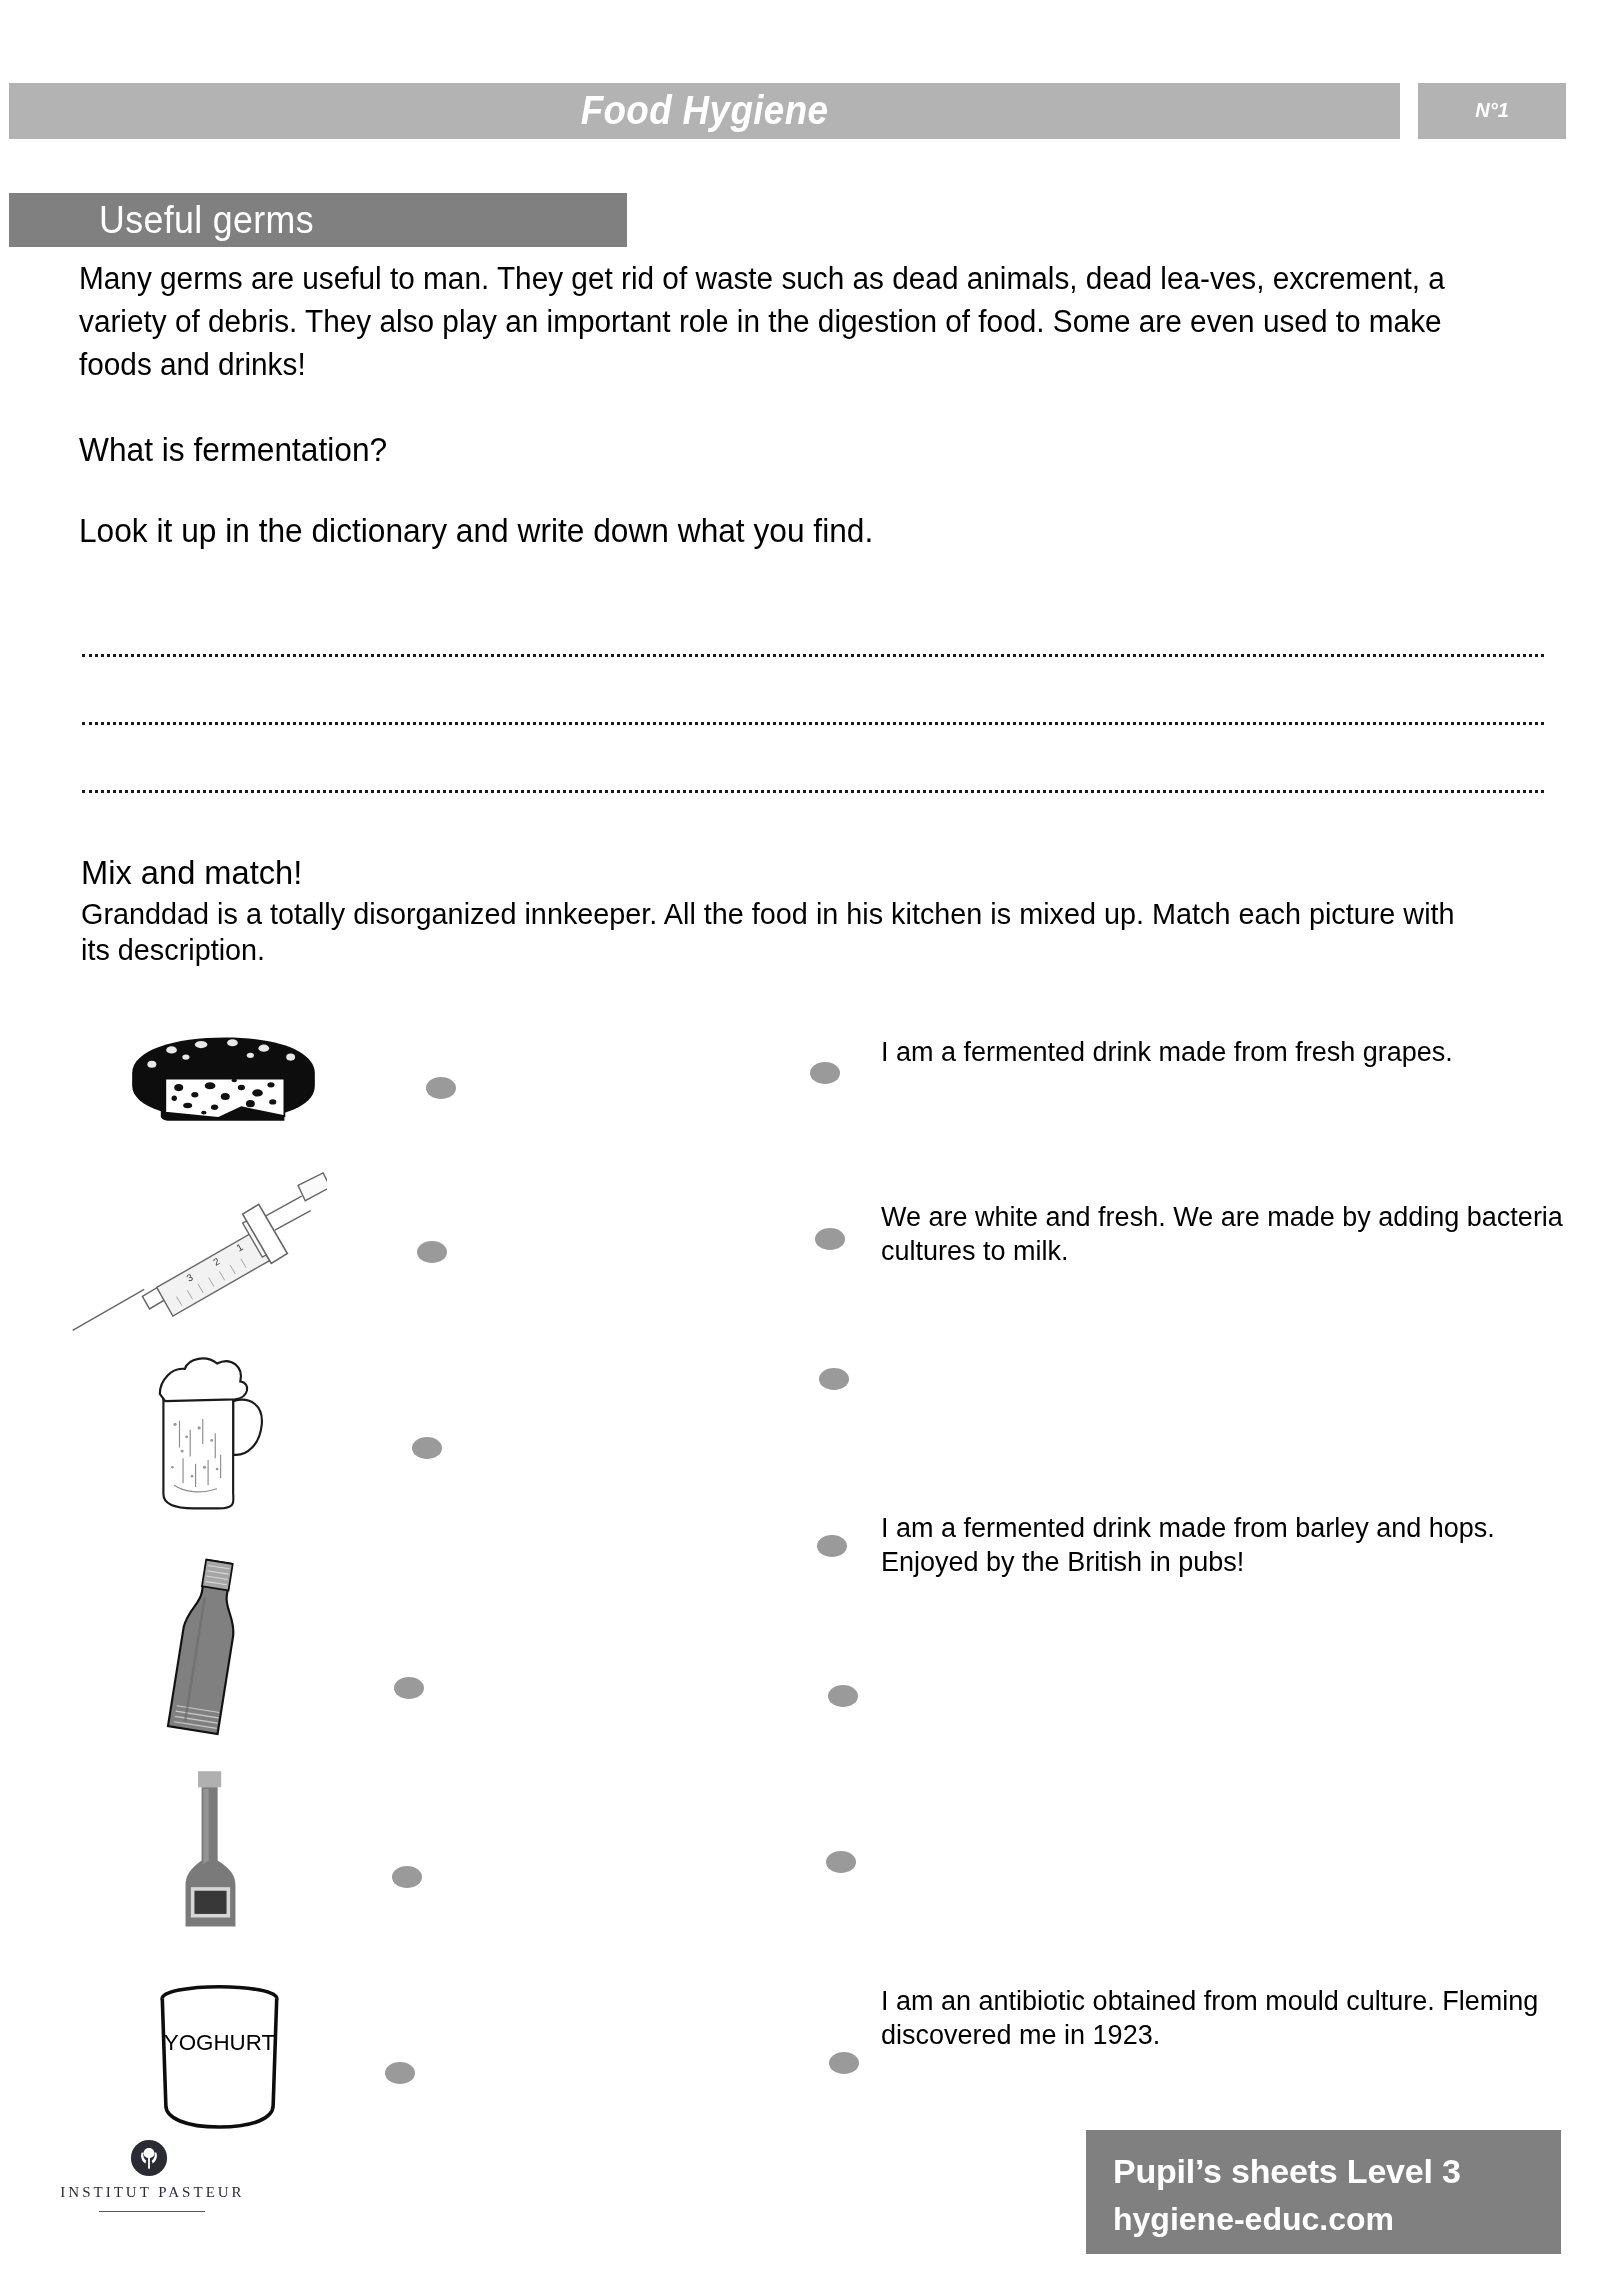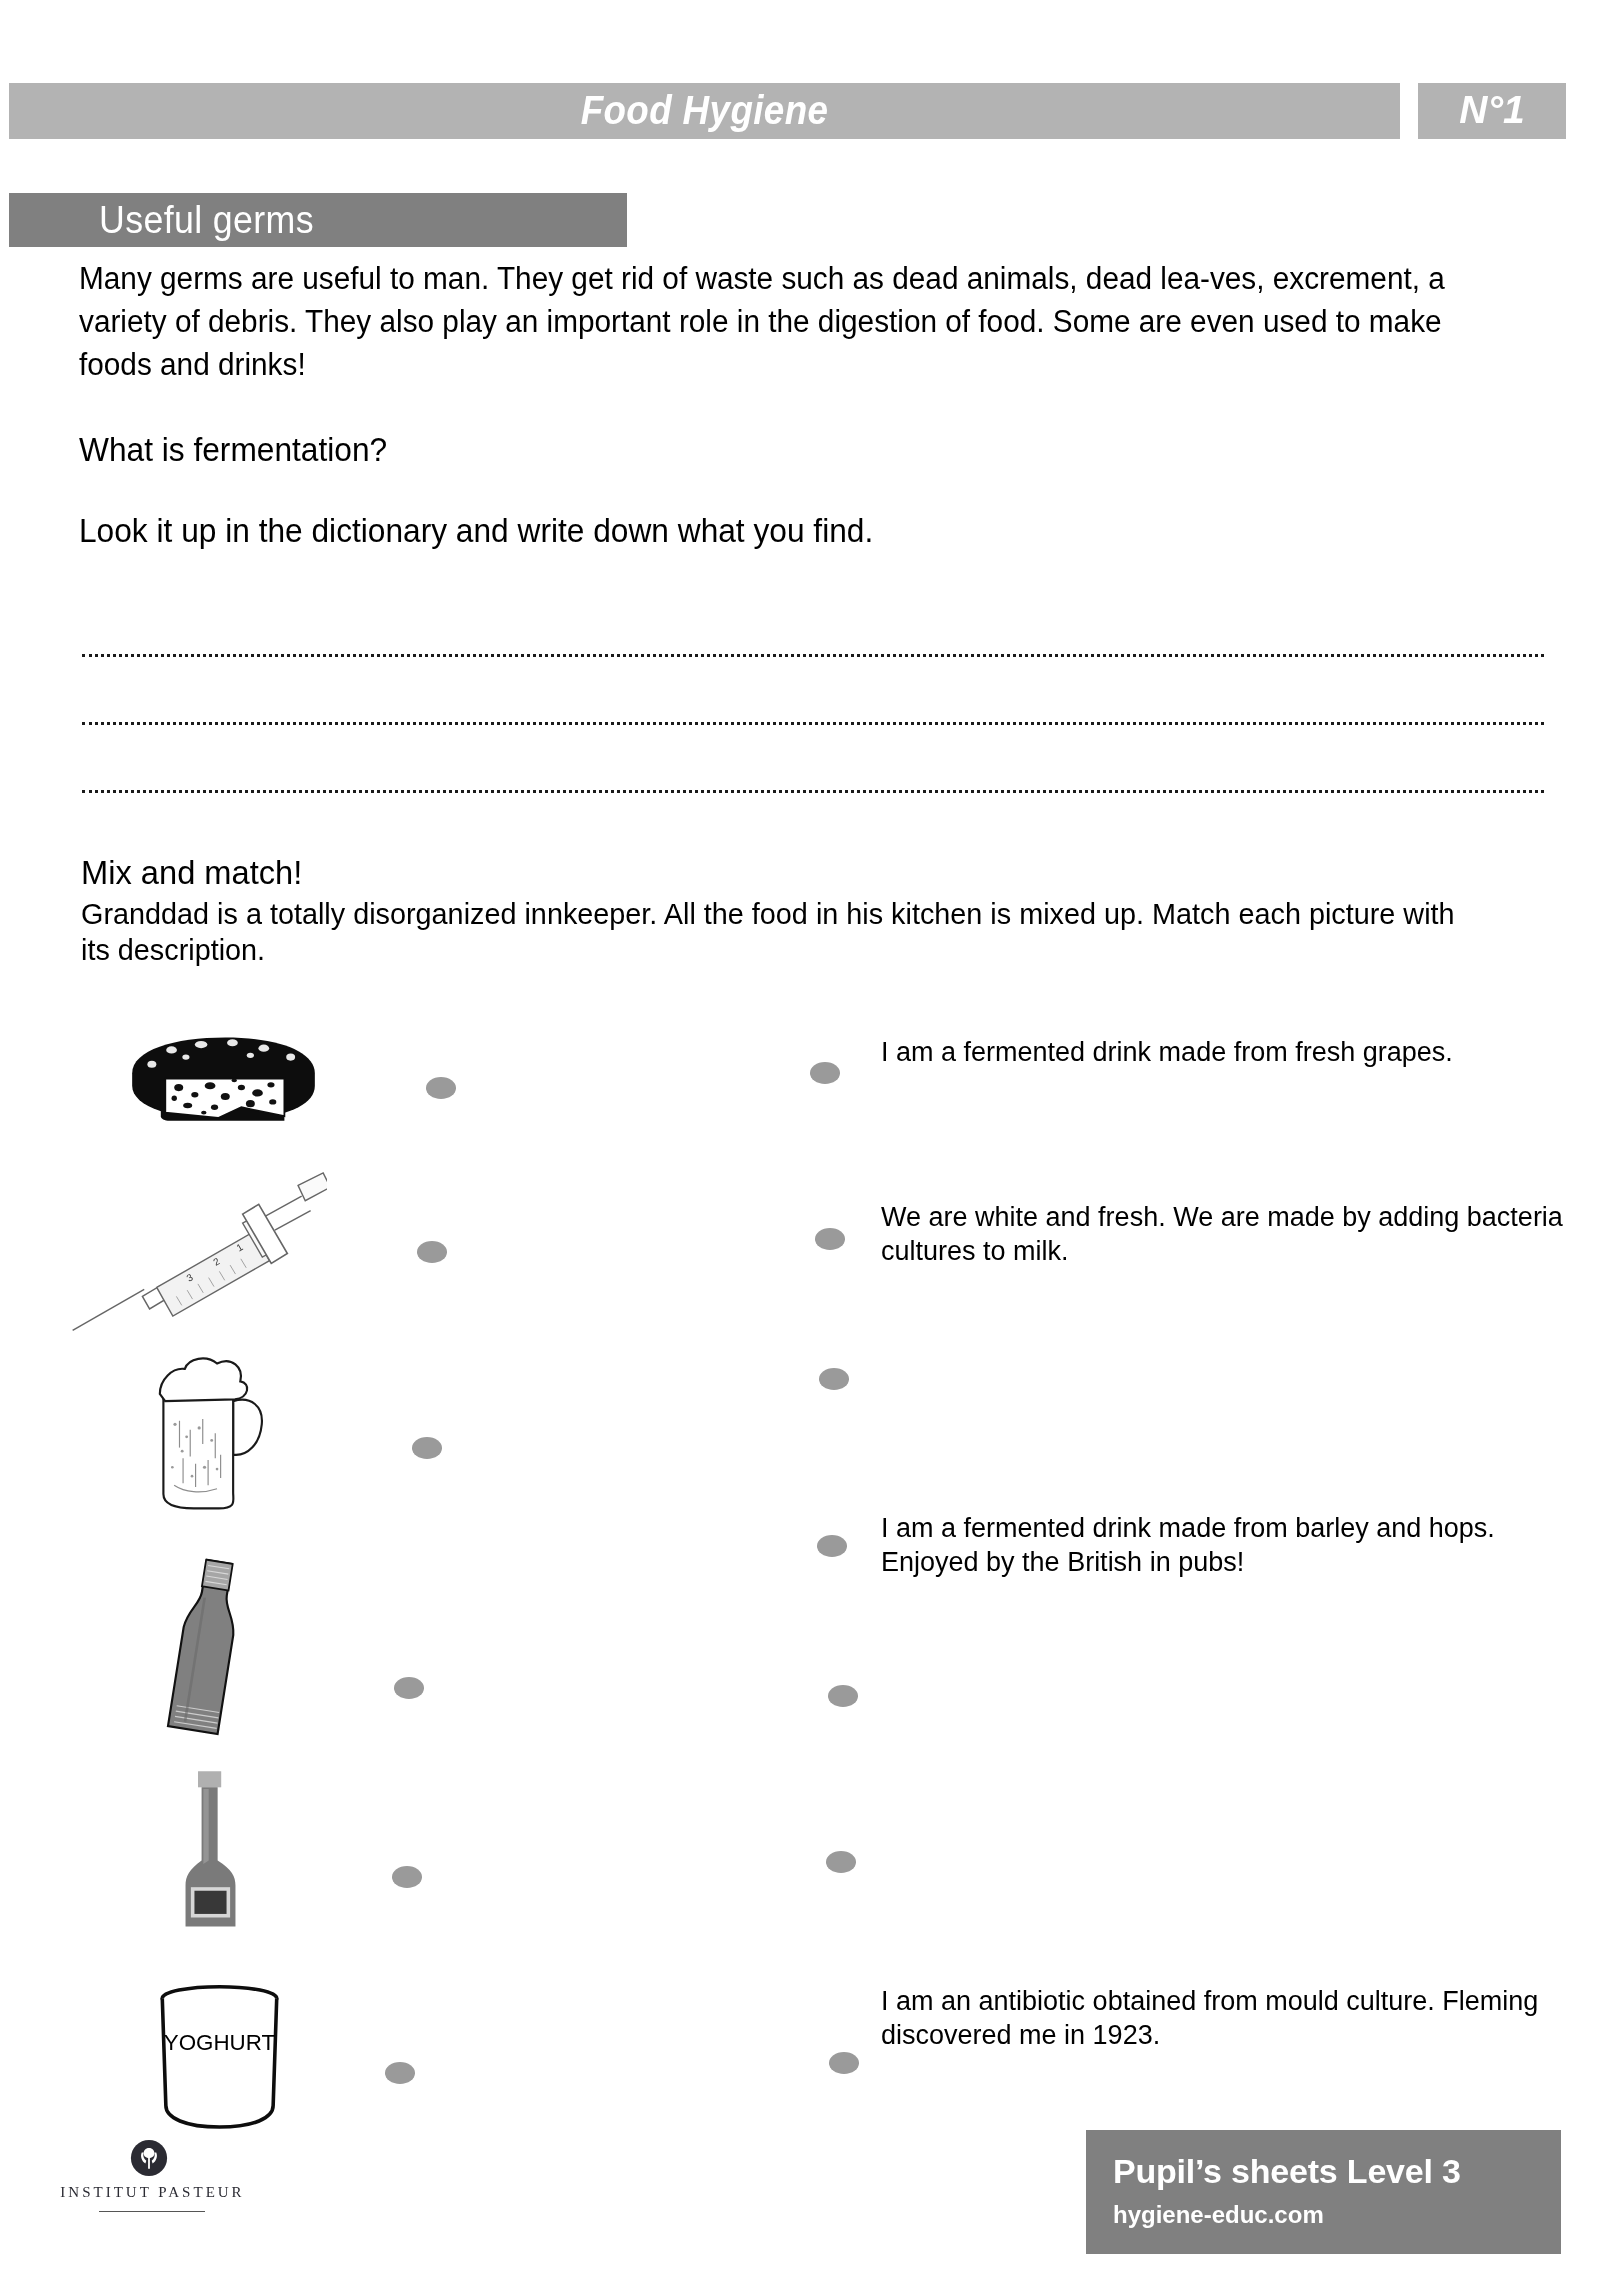--- a/index.html
+++ b/index.html
@@ -53,21 +53,21 @@
     height: 56px;
     background: #b3b3b3;
   }
   .header-number {
     position: absolute;
     left: 0; top: 0;
     width: 148px; height: 56px;
     line-height: 54px;
     text-align: center;
     color: #ffffff;
-    font-size: 39px;
+    font-size: 20px;
     font-weight: bold;
     font-style: italic;
     font-family: "Liberation Sans Narrow", "Liberation Sans", sans-serif;
   }
 
   
   .section-band {
     position: absolute;
     left: 9px;
     top: 193px;
@@ -193,21 +193,21 @@
     font-size: 34px;
     font-weight: bold;
     font-family: "Liberation Sans", sans-serif;
     letter-spacing: -0.2px;
   }
   #pupil-line2 {
     position: absolute;
     left: 1113px;
     top: 2201px;
     color: #fff;
-    font-size: 24px;
+    font-size: 32px;
     font-weight: bold;
     font-family: "Liberation Sans", sans-serif;
   }
 
   #pasteur-logo {
     position: absolute;
     left: 56px;
     top: 2139px;
     width: 193px;
     height: 107px;

